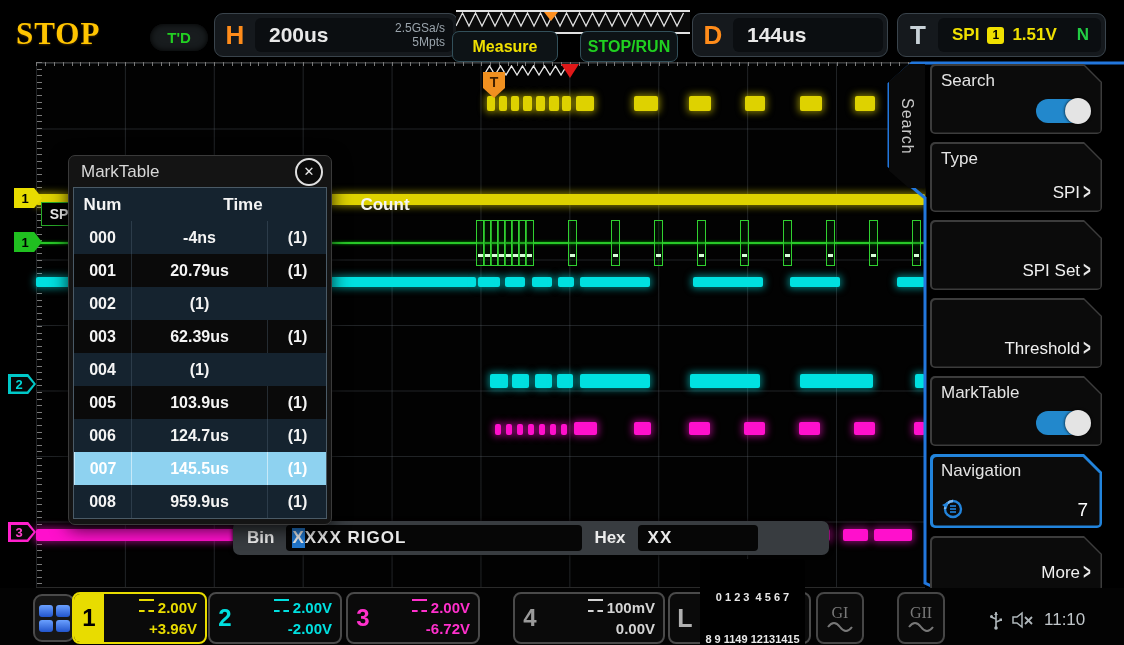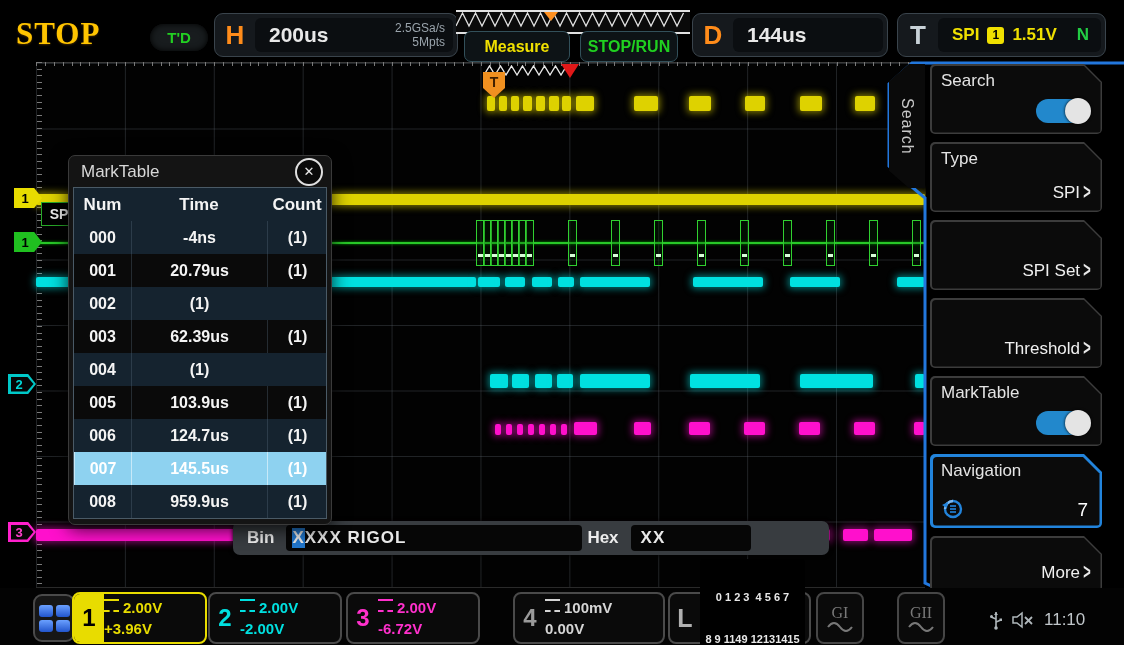--- a/index.html
+++ b/index.html
@@ -24,21 +24,21 @@
   .hd-rate{color:#9aa4ac;font-size:12px;text-align:right;padding-right:8px;line-height:14px;}
   #t-letter{color:#c8d2d8;}
   #t-box .hd-inner{justify-content:flex-start;gap:8px;padding-left:14px;}
   #t-type{color:#f0e000;font-size:17px;font-weight:bold;}
   #t-badge{width:17px;height:17px;background:#f0e000;border-radius:3px;color:#000;
            font-size:12px;font-weight:bold;display:flex;align-items:center;justify-content:center;}
   #t-level{color:#f0e000;font-size:17px;font-weight:bold;}
   #t-slope{color:#22cc44;font-size:17px;font-weight:bold;margin-left:auto;margin-right:12px;}
   .hd-btn{background:#0d1316;border:1px solid #32505a;border-radius:7px;display:flex;
           align-items:center;justify-content:center;font-weight:bold;font-size:16px;}
-  #measure-btn{left:464px;top:31px;width:104px;height:29px;color:#f0e000;}
+  #measure-btn{left:452px;top:31px;width:104px;height:29px;color:#f0e000;}
   #stoprun-btn{left:580px;top:31px;width:96px;height:29px;color:#20d020;}
   #mem-bar{left:456px;top:10px;width:234px;height:20px;border-top:2px solid #e0e0e0;
            border-bottom:2px solid #e0e0e0;background:#0a0a0a;}
   #mem-pos{left:544px;top:12px;width:0;height:0;border-left:7px solid transparent;
            border-right:7px solid transparent;border-top:9px solid #ff9020;}
 
   
   #scope{left:36px;top:62px;width:889px;height:524px;background:#020202;
          border-top:1px solid #3a3a3a;border-bottom:1px solid #2a2a2a;
          background-image:linear-gradient(to right,rgba(110,120,130,.28) 1px,transparent 1px),
@@ -81,38 +81,38 @@
              color:#f0f0f0;font-size:14px;font-weight:bold;display:flex;align-items:center;justify-content:center;}
 
   
   #decode-bar{left:233px;top:521px;width:596px;height:34px;background:#383c40;border-radius:7px;
               box-shadow:0 0 4px #000;display:flex;align-items:center;z-index:5;}
   #decode-bar .lbl{color:#ececec;font-size:17px;font-weight:bold;}
   #bin-lbl{margin-left:14px;}
   #bin-field{margin-left:12px;width:290px;height:26px;background:#060606;border-radius:4px;
              color:#e8e8e8;font-size:17px;font-weight:bold;display:flex;align-items:center;padding-left:6px;letter-spacing:1px;}
   #bin-cursor{background:#2277cc;}
-  #hex-lbl{margin-left:5px;text-align:right;}
+  #hex-lbl{margin-left:12px;text-align:right;}
   #hex-field{margin-left:12px;width:110px;height:26px;background:#060606;border-radius:4px;
              color:#e8e8e8;font-size:17px;font-weight:bold;display:flex;align-items:center;padding-left:10px;letter-spacing:1px;}
 
   
   #marktable{left:68px;top:155px;width:262px;background:#141414;border:1px solid #3a3a3a;
              border-radius:7px;box-shadow:0 4px 18px rgba(0,0,0,.8);z-index:10;}
   #mt-titlebar{height:31px;display:flex;align-items:center;}
   #mt-title{color:#d8d8d8;font-size:17px;margin-left:12px;flex:1;}
   #mt-close{width:24px;height:24px;border:2px solid #e0e0e0;border-radius:50%;background:#0a0a0a;
             color:#e8e8e8;font-size:13px;font-weight:bold;display:flex;align-items:center;
             justify-content:center;margin-right:8px;}
   #mt-table{margin:0 4px 5px 4px;border:1px solid #4a5a66;}
   .mt-row{display:grid;grid-template-columns:57px 136px 60px;height:33px;}
   .mt-row.hdr,{background:#15232f;}
   .mt-row.even{background:#15232f;}
   .mt-row.odd{background:#0a0a0a;}
-  .mt-row.hdr{background:#15232f;}
+  .mt-row.hdr{background:#15232f;gap:44px;}
   .mt-cell{color:#f4f4f4;font-size:16px;font-weight:bold;display:flex;align-items:center;
            justify-content:center;border-left:1px solid rgba(90,110,125,.35);}
   .mt-cell:first-child{border-left:none;}
   .mt-row.hdr .mt-cell{border-left:none;font-size:17px;}
   .mt-row.sel{background:#8ed2f0;}
   .mt-row.sel .mt-cell{color:#ffffff;border-left:1px solid rgba(255,255,255,.5);}
 
   
   #sb-bg{left:926px;top:62px;width:198px;height:552px;background:#000;}
   #sb-tab{left:889px;top:64px;width:36px;height:124px;background:#0a0a0a;color:#c8c8c8;
@@ -139,21 +139,21 @@
   
   #bottom{left:0;top:588px;width:1124px;height:57px;background:#030303;}
   #menu-btn{left:33px;top:594px;width:38px;height:44px;border-radius:9px;background:#161616;
             border:2px solid #4a4a4a;display:grid;grid-template-columns:14px 14px;gap:3px;
             align-content:center;justify-content:center;}
   #menu-btn i{width:14px;height:12px;border-radius:3px;background:linear-gradient(#6aa0ff,#2255cc);}
   .ch{position:absolute;top:592px;height:48px;border:2px solid #4a4a4a;border-radius:8px;
       background:#0a0a0a;display:flex;overflow:hidden;}
   .ch-num{width:30px;display:flex;align-items:center;justify-content:center;
           font-weight:bold;font-size:24px;flex:none;}
-  .ch-vals{flex:1;padding:3px 8px 0 0;font-size:15px;font-weight:bold;line-height:21px;white-space:nowrap;}
+  .ch-vals{flex:1;text-align:right;padding:3px 8px 0 0;font-size:15px;font-weight:bold;line-height:21px;white-space:nowrap;}
   #ch1{left:72px;width:131px;border-color:#e8dc00;}
   #ch1 .ch-num{background:#e8dc00;color:#000;}
   #ch1 .ch-vals{color:#e8dc00;}
   #ch2{left:208px;width:130px;}  #ch2 .ch-num{color:#00e0e0;} #ch2 .ch-vals{color:#00e0e0;}
   #ch3{left:346px;width:130px;}  #ch3 .ch-num{color:#ff30cc;} #ch3 .ch-vals{color:#ff30cc;}
   #ch4{left:513px;width:148px;}  #ch4 .ch-num{color:#9a9a9a;} #ch4 .ch-vals{color:#d4d4d4;}
   .coup{display:inline-block;width:15px;height:9px;border-top:2px solid currentColor;
         border-bottom:2px dashed currentColor;vertical-align:1px;margin-right:4px;}
   #lbox{left:668px;top:592px;width:139px;height:48px;border:2px solid #4a4a4a;border-radius:8px;
         background:#0a0a0a;display:flex;align-items:center;}

